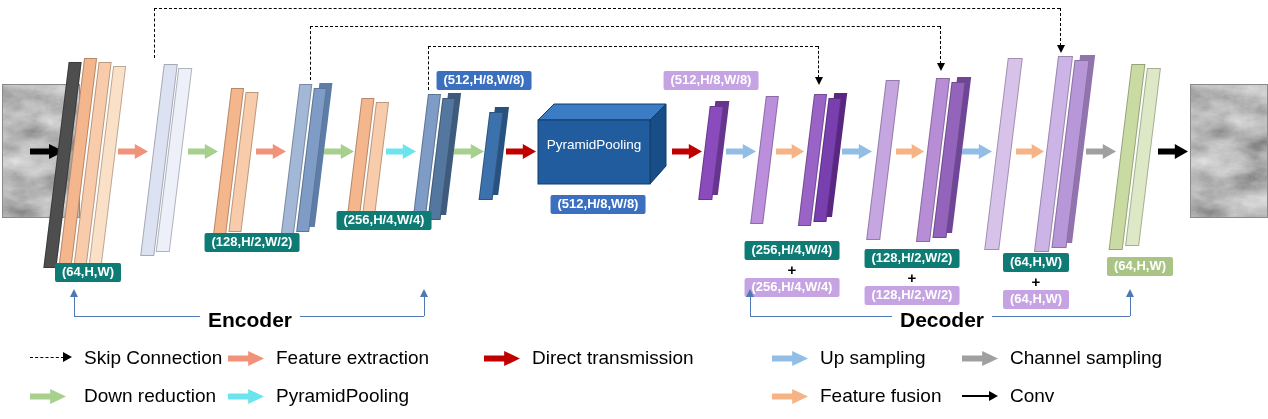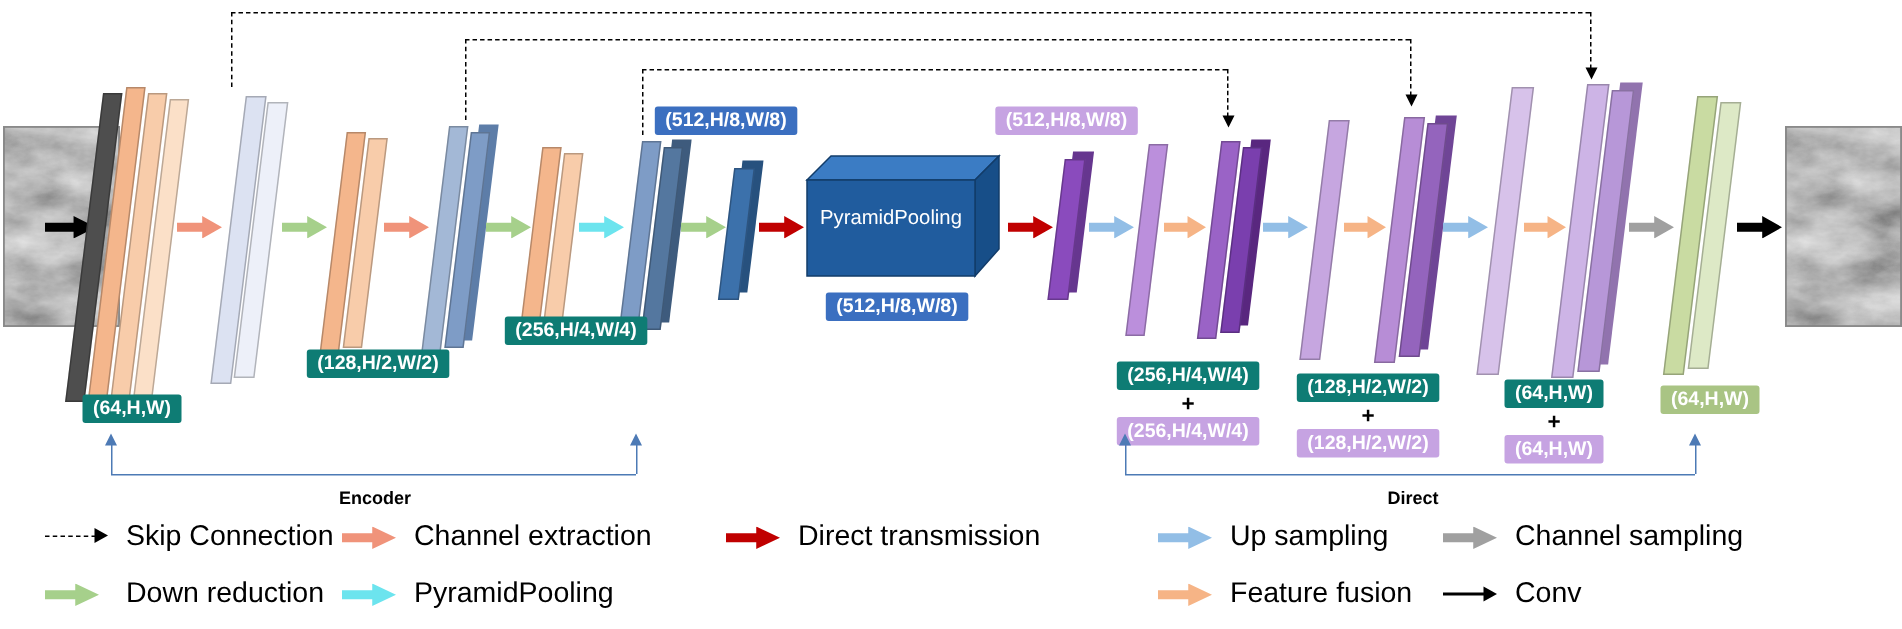--- a/index.html
+++ b/index.html
@@ -16,21 +16,21 @@
   .dash-v{position:absolute;border-left:1.5px dashed #000;}
   .tri-down{position:absolute;width:0;height:0;border-left:4px solid transparent;
             border-right:4px solid transparent;border-top:8px solid #000;}
   .tri-up{position:absolute;width:0;height:0;border-left:4px solid transparent;
           border-right:4px solid transparent;border-bottom:8px solid #4d7ab5;}
   .tri-right{position:absolute;width:0;height:0;border-top:5px solid transparent;
              border-bottom:5px solid transparent;border-left:9px solid #000;}
   .bracket-h{position:absolute;border-top:1.6px solid #4d7ab5;}
   .bracket-v{position:absolute;border-left:1.6px solid #4d7ab5;}
   .bracket-label{position:absolute;transform:translateX(-50%);background:#fff;padding:0 8px;
-                 font-weight:700;font-size:12px;line-height:1.2;margin-top:18px;}
+                 font-weight:700;font-size:21px;line-height:1.2;}
   .legend-label{position:absolute;font-size:19px;white-space:nowrap;line-height:16px;}
   .thin-line{position:absolute;border-top:2.5px solid #000;}
   .pyr-label{position:absolute;display:flex;align-items:center;justify-content:center;
              color:#fff;font-size:13.5px;}
   .imgframe{position:absolute;border:1px solid #8a8a8a;overflow:hidden;background:#777;}
 </style>
 </head>
 <body>
 
 <div id="stage">
@@ -185,31 +185,31 @@
   <div class="bracket-v" style="left:424px;top:296px;height:20px;"></div>
   <div class="tri-up" style="left:420px;top:289px;"></div>
   <div class="bracket-label" style="left:250px;top:307px;">Encoder</div>
 
   
   <div class="bracket-h" style="left:750px;top:316px;width:380px;"></div>
   <div class="bracket-v" style="left:750px;top:296px;height:20px;"></div>
   <div class="tri-up" style="left:746px;top:289px;"></div>
   <div class="bracket-v" style="left:1130px;top:296px;height:20px;"></div>
   <div class="tri-up" style="left:1126px;top:289px;"></div>
-  <div class="bracket-label" style="left:942px;top:307px;">Direct</div>
+  <div class="bracket-label" style="left:942px;top:307px;">Decoder</div>
 
   
   <div>
     <div class="dash-h" style="left:30px;top:357px;width:34px;"></div>
     <div class="tri-right" style="left:63px;top:352px;"></div>
     <div class="legend-label" style="left:84px;top:350px;">Skip Connection</div>
   </div>
   <div>
     <div class="arr" style="left: 228px; top: 351px; width: 36px; background: rgb(240, 147, 122);"></div>
-    <div class="legend-label" style="left:276px;top:350px;">Channel extraction</div>
+    <div class="legend-label" style="left:276px;top:350px;">Feature extraction</div>
   </div>
   <div>
     <div class="arr" style="left: 484px; top: 351px; width: 36px; background: rgb(192, 0, 0);"></div>
     <div class="legend-label" style="left:532px;top:350px;">Direct transmission</div>
   </div>
   <div>
     <div class="arr" style="left: 772px; top: 351px; width: 36px; background: rgb(146, 190, 230);"></div>
     <div class="legend-label" style="left:820px;top:350px;text-align:right;">Up sampling</div>
   </div>
   <div>

